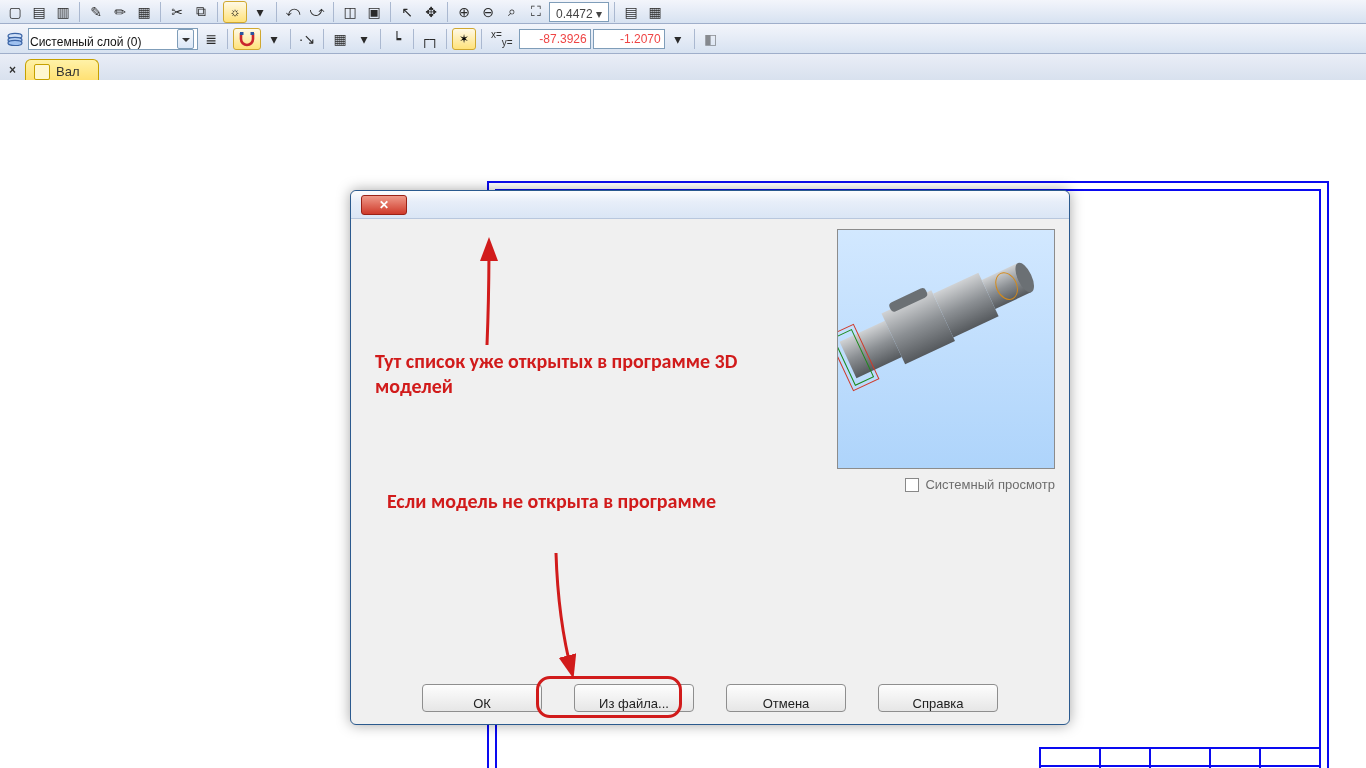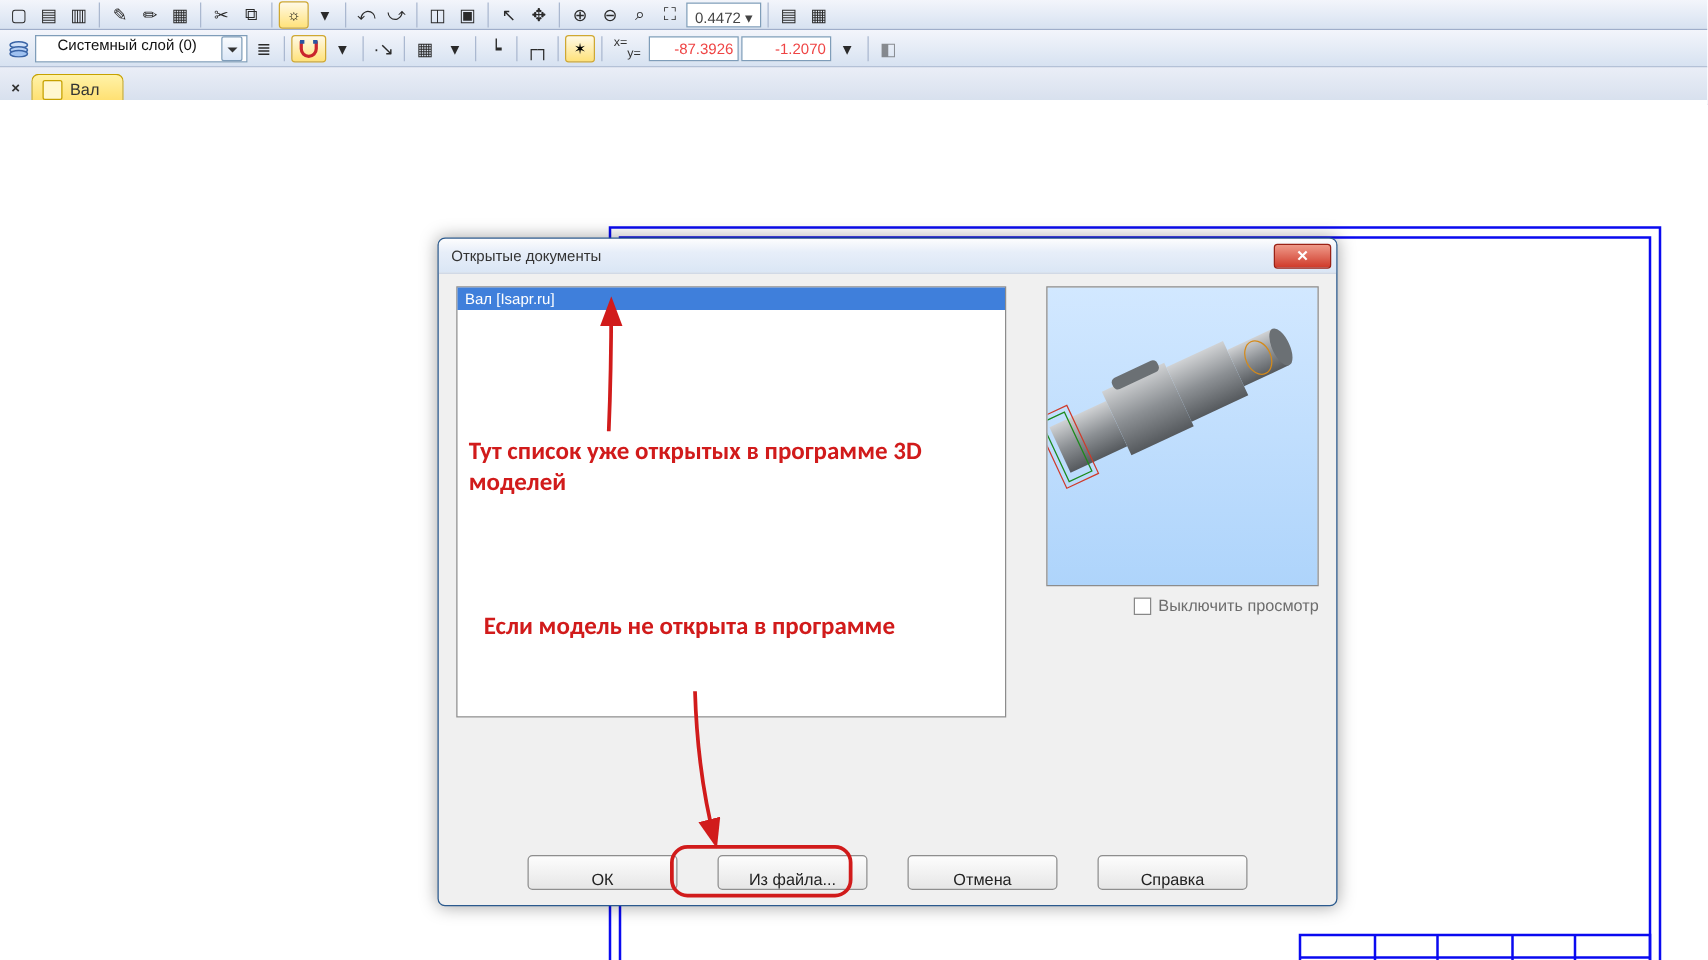--- a/index.html
+++ b/index.html
@@ -45,22 +45,22 @@
     background: #aab8d0;
     margin: 0 3px;
   }
 
   .layer-select {
     height: 22px;
     width: 170px;
     border: 1px solid #7f9db9;
     background: #fff;
     display: flex;
-    align-items: flex-start;
-    padding: 0 17px;
+    align-items: flex-end;
+    padding: 0 1px;
     font-size: 12px;
     color: #111;
     position: relative;
   }
   .layer-select::after {
     content: "";
     position: absolute;
     right: 3px;
     top: 50%;
     transform: translateY(-50%);
@@ -414,29 +414,23 @@
         <line x1="110" y1="0" x2="110" y2="72"></line>
         <line x1="170" y1="0" x2="170" y2="72"></line>
         <line x1="220" y1="0" x2="220" y2="72"></line>
       </g>
     </g>
   </svg>
 </div>
 
 <div class="dlg-wrap">
   <div class="dlg-titlebar">
-    <span class="dlg-title">Открытые документы</span>
     <div class="dlg-close">✕</div>
   </div>
   <div class="dlg-body">
-    <div class="listbox">
-      <div class="list-item">
-        <span>Вал [Isapr.ru]</span>
-      </div>
-    </div>
 
     <div class="preview-pane">
       
       <svg width="218" height="240" viewBox="0 0 218 240">
         <defs>
           <linearGradient id="metal" x1="0" y1="0" x2="0" y2="1">
             <stop offset="0" stop-color="#d0d2d4"></stop>
             <stop offset=".5" stop-color="#8c9094"></stop>
             <stop offset="1" stop-color="#55595d"></stop>
           </linearGradient>
@@ -450,21 +444,21 @@
           <rect x="60" y="-34" width="40" height="10" rx="4" fill="#6b7074"></rect>
           <rect x="-8" y="-30" width="28" height="60" fill="none" stroke="#cf3a2a" stroke-width="1"></rect>
           <rect x="-4" y="-26" width="20" height="52" fill="none" stroke="#1c8a1c" stroke-width="1"></rect>
           <ellipse cx="175" cy="0" rx="10" ry="14" fill="none" stroke="#d48a1a"></ellipse>
         </g>
       </svg>
     </div>
 
     <div class="chk-row">
       <span class="chk"></span>
-      <span>Выключить просмотр</span>
+      <span>Системный просмотр</span>
     </div>
 
     <div class="dlg-buttons">
       <div class="win-btn">
           <span>ОК</span>
         </div>
       <div class="win-btn">
           <span>Из файла...</span>
         </div>
       <div class="win-btn">

